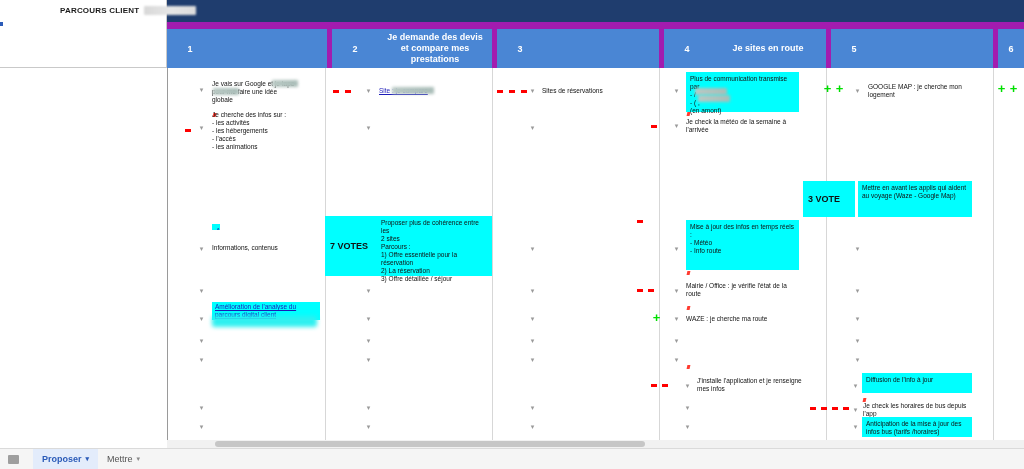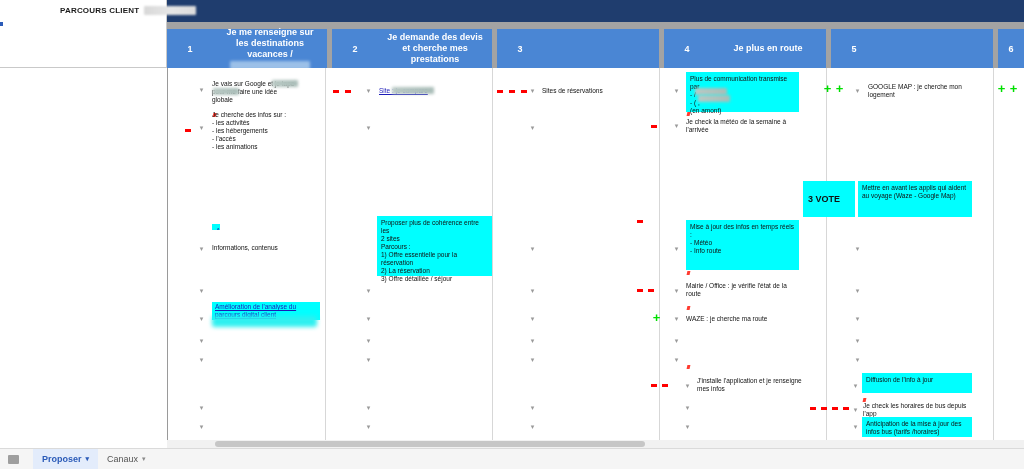--- a/index.html
+++ b/index.html
@@ -6,21 +6,21 @@
   html, body {
     margin: 0; padding: 0;
     width: 1024px; height: 469px;
     overflow: hidden;
     background: #ffffff;
     font-family: "Liberation Sans", sans-serif;
   }
   #app {
     position: relative;
     width: 1024px; height: 405px;
-    background: #a3a3a3;
+    background: #a21caf;
   }
 
   
   .topbar {
     position: absolute; left: 167px; top: 0; width: 857px; height: 22px;
     background: #1f3d6e;
   }
 
   
   .title-block {
@@ -187,35 +187,31 @@
   <div class="title-block">
     <div class="parcours-client">
       <span>PARCOURS CLIENT</span><span class="redact redact-h1"></span>
     </div>
     <div class="tiny-blue-dot"></div>
   </div>
 
   <div class="stage-row">
     <div class="stage" style="left:0px;width:160px;">
       <div class="num">1</div>
-      <div class="lbl">
-        <span>Je me renseigne sur les destinations vacances /</span>
-        <span class="redact-line"></span>
-      </div>
     </div>
     <div class="stage" style="left:165px;width:160px;">
       <div class="num">2</div>
-      <div class="lbl">Je demande des devis et cherche mes prestations</div>
+      <div class="lbl">Je demande des devis et compare mes prestations</div>
     </div>
     <div class="stage" style="left:330px;width:162px;">
       <div class="num">3</div>
     </div>
     <div class="stage" style="left:497px;width:162px;">
       <div class="num">4</div>
-      <div class="lbl">Je plus en route</div>
+      <div class="lbl">Je sites en route</div>
     </div>
     <div class="stage" style="left:664px;width:162px;">
       <div class="num">5</div>
     </div>
     <div class="stage" style="left:831px;width:26px;">
       <div class="num" style="width:26px;">6</div>
     </div>
   </div>
 
   <div class="sheet">
@@ -285,20 +281,21 @@
     <div class="votes" style="left:803px;top:113px;width:52px;height:36px;">3 VOTE</div>
     <div class="cyan" style="left:858px;top:113px;width:114px;height:36px;">Mettre en avant les applis qui aident
 au voyage (Waze - Google Map)</div>
 
     <div class="cyan" style="left:686px;top:152px;width:113px;height:50px;">Mise à jour des infos en temps réels
 :
 - Météo
 - Info route</div>
     <div class="caret" style="left:673px;top:177px;">▾</div>
 
+    <div class="votes" style="left:325px;top:148px;width:52px;height:60px;">7 VOTES</div>
     <div class="cyan" style="left:377px;top:148px;width:115px;height:60px;">Proposer plus de cohérence entre les
 2 sites
 Parcours :
 1) Offre essentielle pour la
 réservation
 2) La réservation
 3) Offre détaillée / séjour</div>
 
     <div class="caret" style="left:198px;top:177px;">▾</div>
     <div class="cell" style="left:212px;top:176px;width:112px;">Informations, contenus</div>
@@ -397,18 +394,18 @@
   <div class="hscroll-thumb"></div>
   <div class="hscroll-thumb2"></div>
 
   <div class="tabbar">
     <div class="sheets-icon"></div>
     <div class="tab active" style="margin-left:14px;">
       <span>Proposer</span>
       <span class="chev">▾</span>
     </div>
     <div class="tab">
-      <span>Canaux</span>
+      <span>Mettre</span>
       <span class="chev">▾</span>
     </div>
   </div>
 
 </div>
 
 </body></html>

